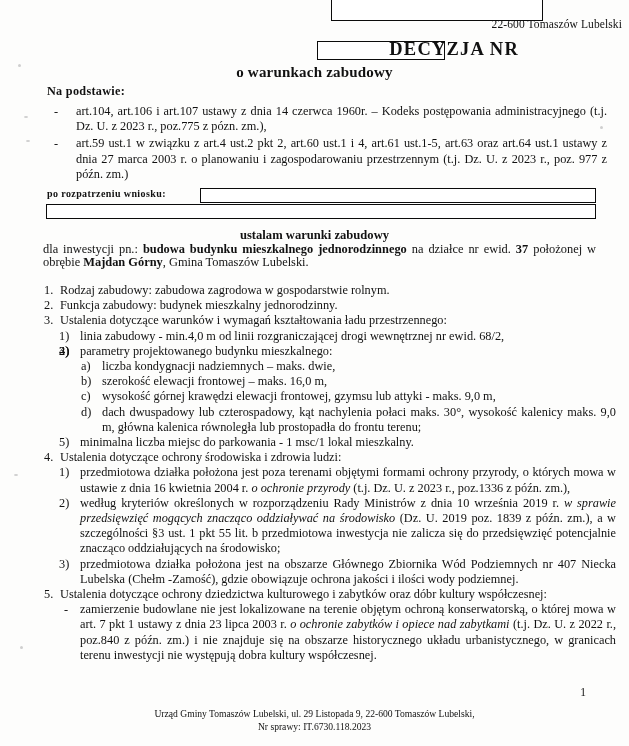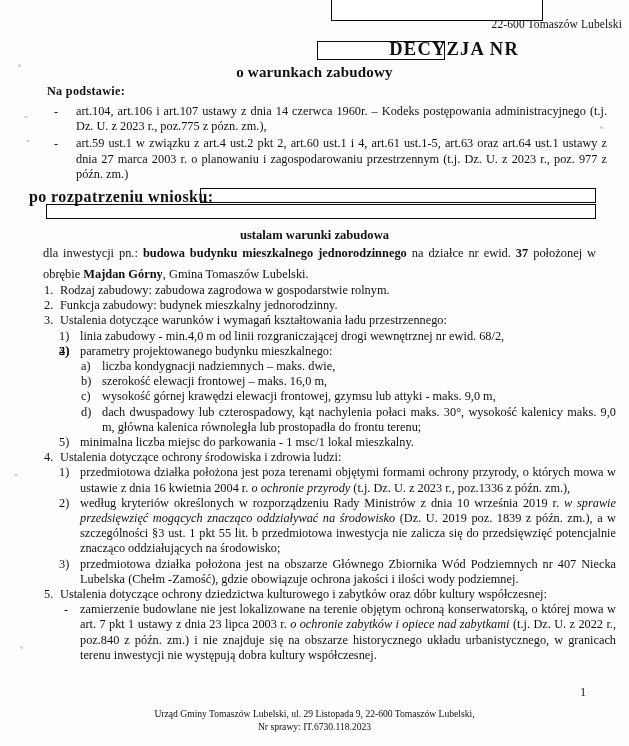--- a/index.html
+++ b/index.html
@@ -76,39 +76,39 @@
   .block { position: absolute; font-size: 12.3px; line-height: 15.2px; }
 
   .dash-list { left: 47px; top: 104px; width: 560px; }
   .dash-item { position: relative; padding-left: 29px; margin-bottom: 2px; text-align: justify; }
   .dash-item .dash {
     position: absolute; left: 7px; top: 0;
   }
 
   .application-label {
     position: absolute;
-    left: 29px; top: 188px;
-    font-size: 16px;
+    left: 47px; top: 188px;
+    font-size: 10px;
     font-weight: bold;
     letter-spacing: 0.4px;
   }
 
   .ruling-heading {
     position: absolute;
     left: 0; top: 228px; width: 629px;
     text-align: center;
     font-size: 12.6px;
     font-weight: bold;
   }
 
   .investment-para {
     position: absolute;
     left: 43px; top: 243px; width: 553px;
     font-size: 12.4px;
-    line-height: 21px;
+    line-height: 13px;
     text-align: justify;
   }
 
   .conditions { left: 44px; top: 283px; width: 572px; }
   .cond-item { position: relative; padding-left: 16px; text-align: justify; }
   .cond-item > .num { position: absolute; left: 0; top: 0; }
 
   .sub-list { margin-left: 15px; }
   .sub-item { position: relative; padding-left: 21px; text-align: justify; }
   .sub-item > .num { position: absolute; left: 0; top: 0; }
@@ -172,21 +172,21 @@
       <span>art.104, art.106 i art.107 ustawy z dnia 14 czerwca 1960r. – Kodeks postępowania administracyjnego (t.j. Dz. U. z 2023 r., poz.775 z pózn. zm.),</span>
     </div>
     <div class="dash-item">
       <span class="dash">-</span>
       <span>art.59 ust.1 w związku z art.4 ust.2 pkt 2, art.60 ust.1 i 4, art.61 ust.1-5, art.63 oraz art.64 ust.1 ustawy z dnia 27 marca 2003 r. o planowaniu i zagospodarowaniu przestrzennym  (t.j. Dz. U. z 2023 r., poz. 977 z późn. zm.)</span>
     </div>
   </div>
 
   <div class="application-label">po  rozpatrzeniu  wniosku:</div>
 
-  <div class="ruling-heading">ustalam warunki zabudowa</div>
+  <div class="ruling-heading">ustalam warunki zabudowy</div>
 
   <div class="investment-para">
     <span>dla inwestycji pn.: </span><b>budowa budynku mieszkalnego jednorodzinnego</b><span> na działce nr ewid. </span><b>37</b><span> położonej w obrębie </span><b>Majdan Górny</b><span>, Gmina Tomaszów Lubelski.</span>
   </div>
 
   <div class="block conditions">
 
     <div class="cond-item">
       <span class="num">1.</span>
       <span>Rodzaj zabudowy: zabudowa zagrodowa w gospodarstwie rolnym.</span>

